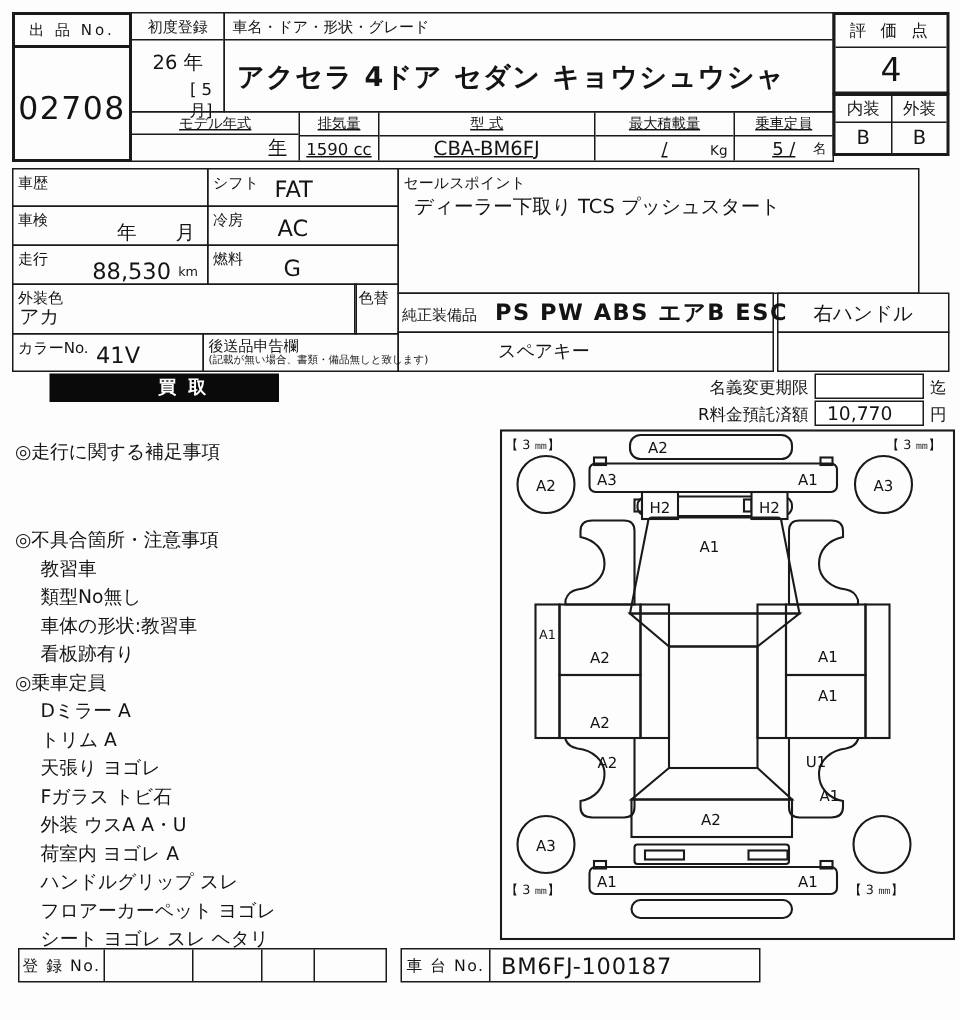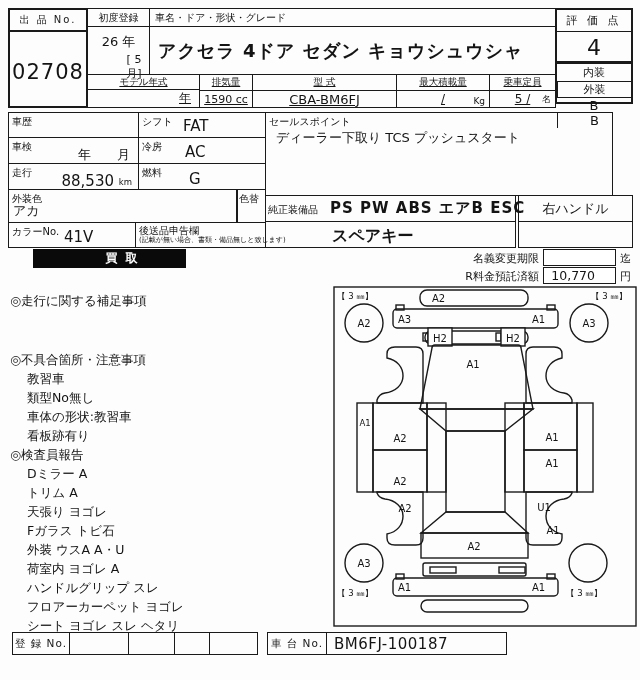--- a/index.html
+++ b/index.html
@@ -14,21 +14,21 @@
   
   #lot-box .box-head{height:17px;border-bottom:2px solid #1a1a1a;text-align:center;font-size:10px;letter-spacing:2px;padding-top:3px;}
   #lot-box .num{text-align:center;font-size:21px;letter-spacing:1px;margin-top:28px;}
   #firstreg-box .box-head{height:15px;border-bottom:1.5px solid #1a1a1a;text-align:center;font-size:10px;padding-top:2px;}
   #firstreg-box .v1{text-align:center;font-size:13px;margin-top:6px;}
   #firstreg-box .v2{text-align:center;font-size:11px;margin-top:2px;margin-left:31px;}
   #name-box .box-head{height:15px;border-bottom:1.5px solid #1a1a1a;font-size:10px;padding:2px 0 0 5px;}
   #name-box .v{font-size:18px;font-weight:bold;padding:12px 0 0 8px;letter-spacing:1px;white-space:nowrap;}
   #score-top .box-head{height:18px;border-bottom:1.5px solid #1a1a1a;text-align:center;font-size:11px;letter-spacing:3px;padding-top:3px;}
   #score-top .v{text-align:center;font-size:22px;padding-top:3px;}
-  #score-bottom{display:grid;grid-template-columns:1fr;grid-template-rows:18px 1fr;}
+  #score-bottom{display:grid;grid-template-columns:1fr 1fr;grid-template-rows:18px 1fr;}
   #score-bottom div{display:flex;align-items:center;justify-content:center;}
   #score-bottom .h{font-size:11px;border-bottom:1.5px solid #1a1a1a;}
   #score-bottom .c2{border-left:1.5px solid #1a1a1a;}
   #score-bottom .g{font-size:13px;}
   #specrow2{display:flex;}
   #specrow2 .col{border-left:1.5px solid #1a1a1a;display:flex;flex-direction:column;text-decoration:underline;}
   #specrow2 .col:first-child{border-left:none;}
   #specrow2 .cl{height:14px;border-bottom:1.5px solid #1a1a1a;text-align:center;font-size:9.5px;padding-top:1px;}
   #specrow2 .cv{flex:1;font-size:12px;display:flex;align-items:center;justify-content:center;position:relative;}
   .unit-r{position:absolute;right:4px;bottom:1px;font-size:9px;}
@@ -162,21 +162,21 @@
     <span class="abs" style="left:10px;top:16px;font-size:13px;white-space:nowrap;text-align:right;">ディーラー下取り TCS プッシュスタート</span>
   </div>
   <div class="abs bx1" style="left:518px;top:195px;width:115px;height:27px;display:flex;align-items:center;justify-content:center;font-size:13px;">
     <span>右ハンドル</span>
   </div>
   <div class="abs bx1" style="left:265px;top:195px;width:251px;height:27px;">
     <span class="abs" style="left:2px;top:7px;font-size:10px;">純正装備品</span>
     <span class="abs" style="left:64px;top:3px;font-size:15px;font-weight:bold;letter-spacing:1px;white-space:nowrap;">PS PW ABS エアB ESC</span>
   </div>
   <div class="abs bx1" style="left:265px;top:221px;width:251px;height:27px;">
-    <span class="abs" style="left:66px;top:4px;font-size:16px;font-weight:bold;">スペアキー</span>
+    <span class="abs" style="left:66px;top:4px;font-size:12px;">スペアキー</span>
   </div>
   <div class="abs bx1" style="left:518px;top:221px;width:115px;height:27px;"></div>
 
   <div class="abs badge" style="left:33px;top:249px;width:153px;height:19px;padding-left:32px;">
     <span>買取</span>
   </div>
   <div class="abs" style="left:425px;top:251px;width:114px;text-align:right;font-size:11px;">名義変更期限</div>
   <div class="abs inbox" style="left:543px;top:249px;width:73px;height:17px;text-align:right;font-size:12px;"></div>
   <div class="abs" style="left:620px;top:251px;font-size:11px;">迄</div>
   <div class="abs" style="left:415px;top:269px;width:124px;text-align:right;font-size:11px;">R料金預託済額</div>
@@ -185,21 +185,21 @@
 
   <div id="notes" class="abs" style="left:10px;top:291px;width:315px;">
     <div class="title">◎走行に関する補足事項</div>
     <div class="title" style="margin-top:40px;">◎不具合箇所・注意事項</div>
     <div class="group">
         <div>教習車</div>
         <div>類型No無し</div>
         <div>車体の形状:教習車</div>
         <div>看板跡有り</div>
       </div>
-    <div class="title">◎検査員報告</div>
+    <div class="title">◎乗車定員</div>
     <div class="group">
         <div>Dミラー A</div>
         <div>トリム A</div>
         <div>天張り ヨゴレ</div>
         <div>Fガラス トビ石</div>
         <div>外装 ウスA A・U</div>
         <div>荷室内 ヨゴレ A</div>
         <div>ハンドルグリップ スレ</div>
         <div>フロアーカーペット ヨゴレ</div>
         <div>シート ヨゴレ スレ ヘタリ</div>

